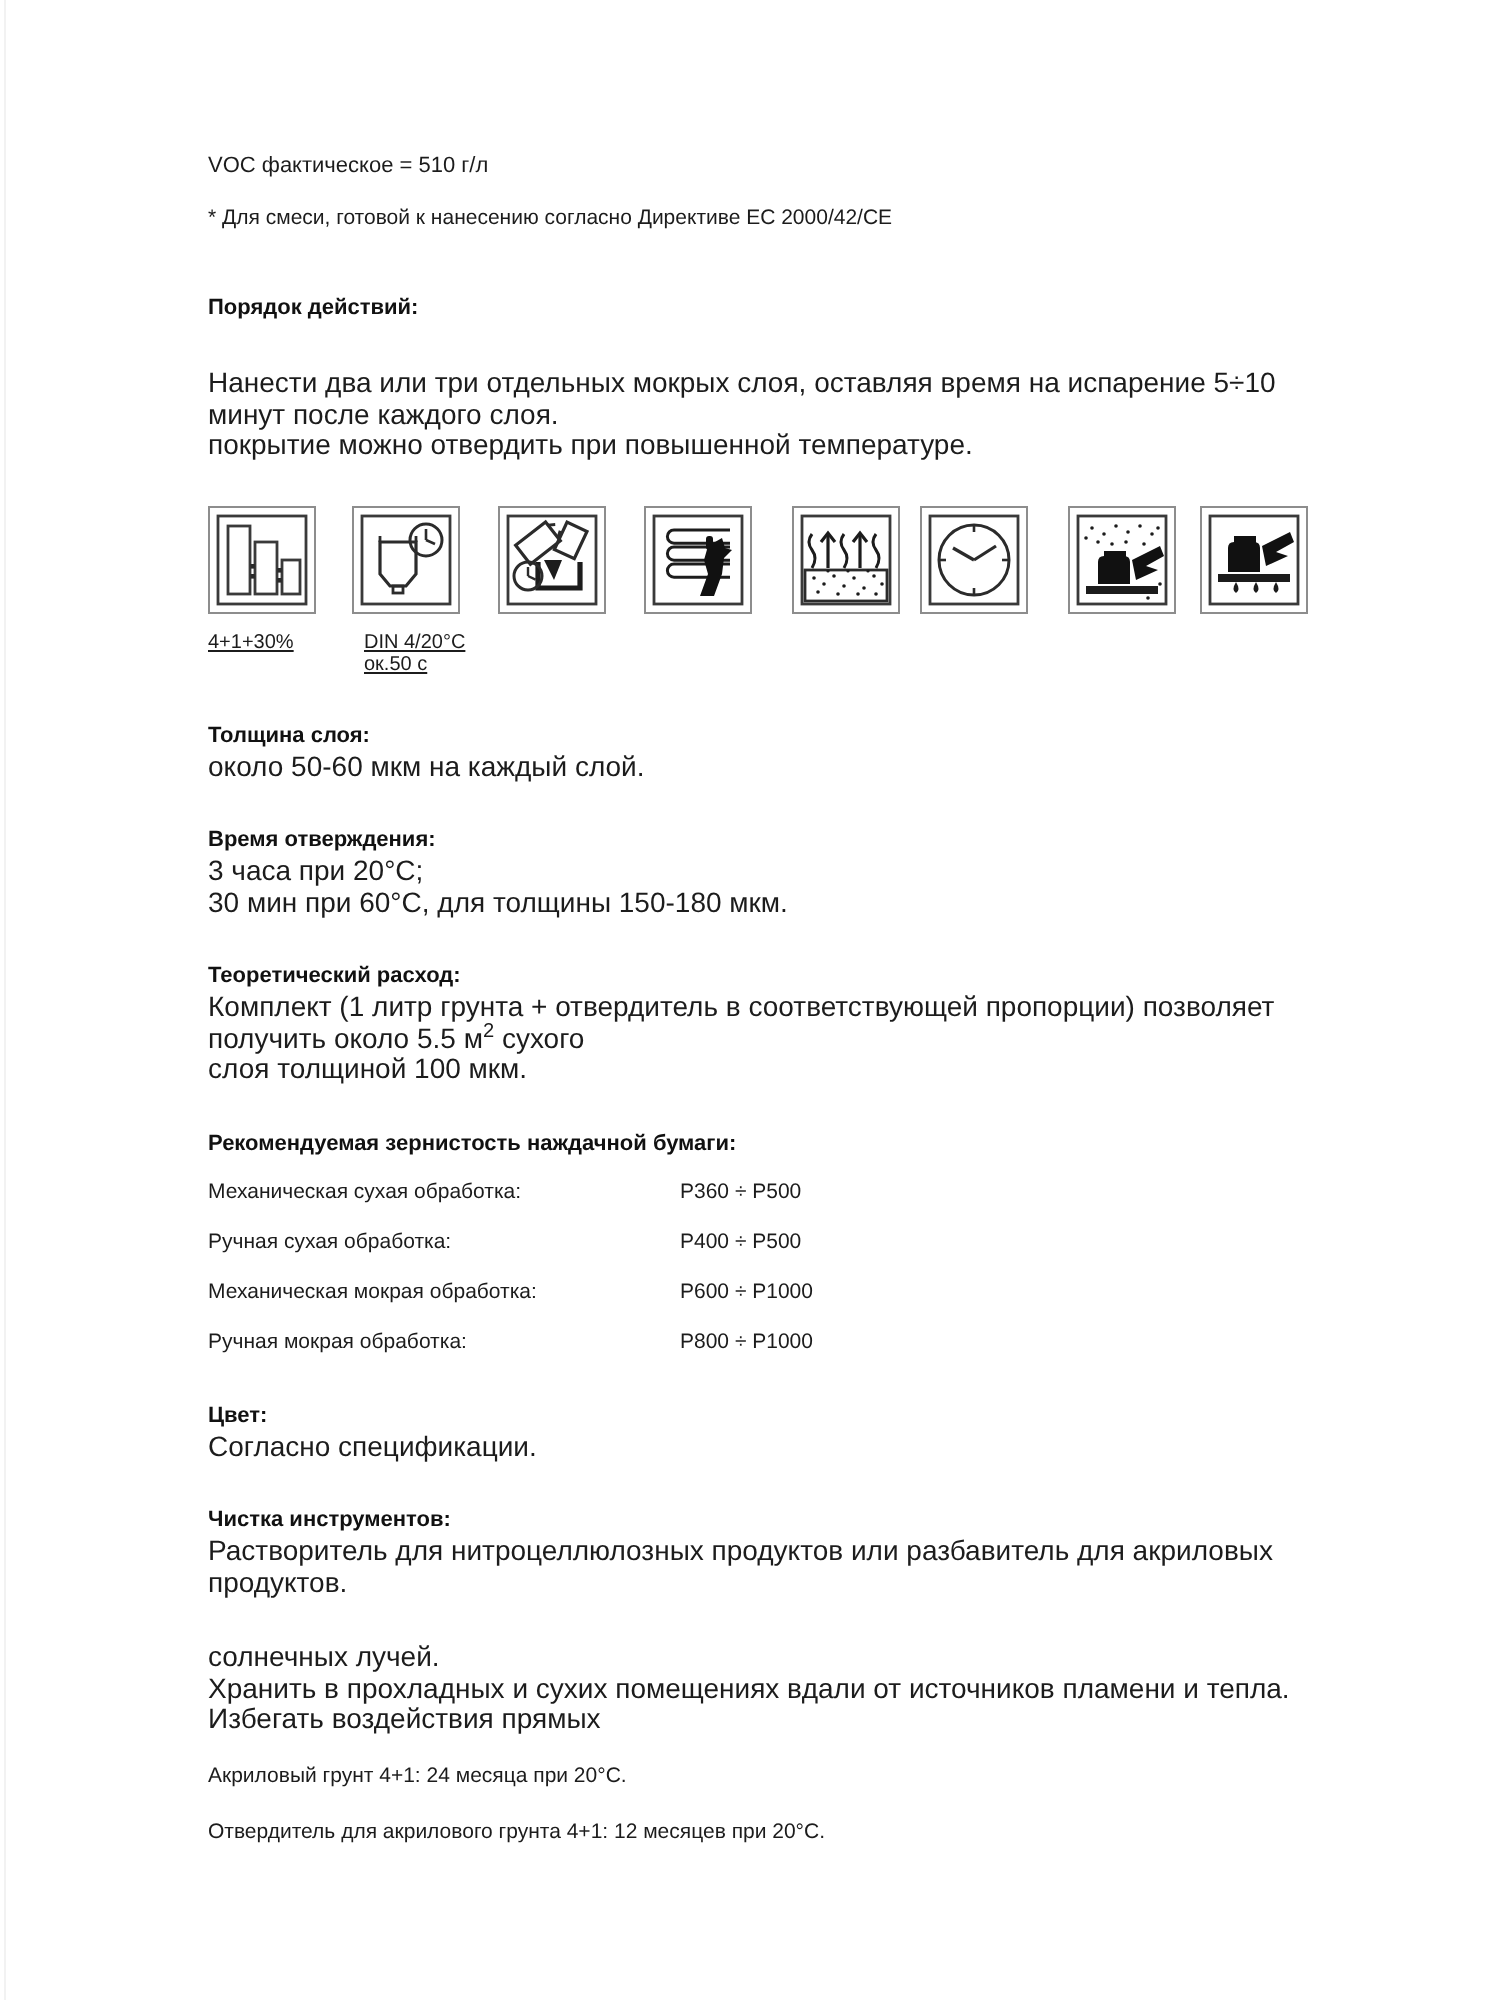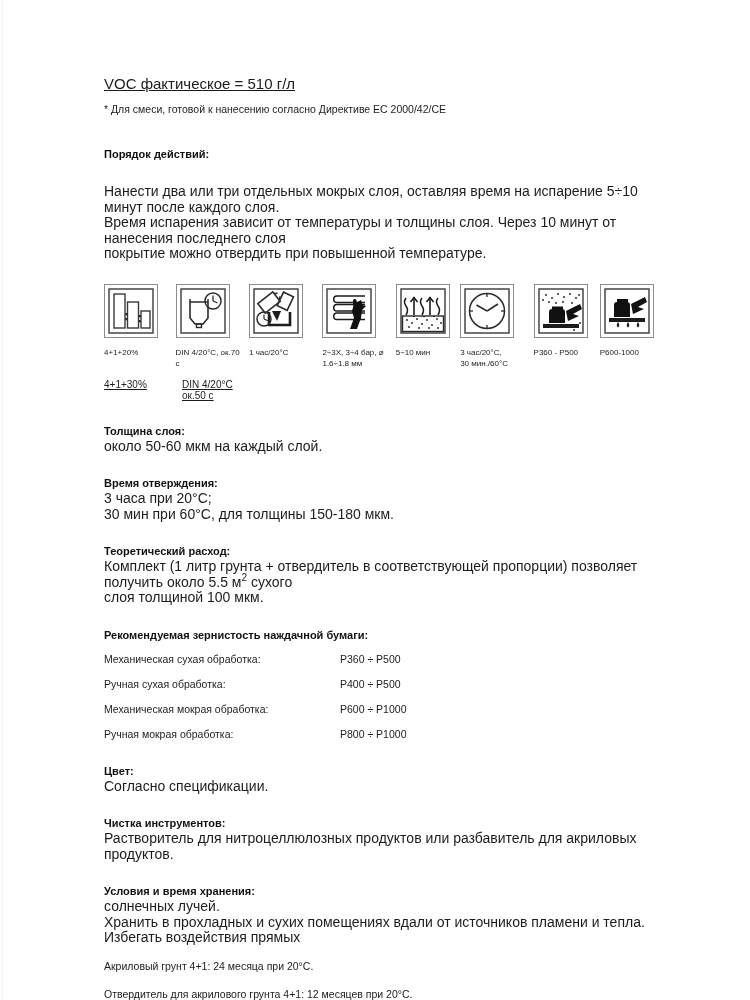--- a/index.html
+++ b/index.html
@@ -29,25 +29,24 @@
     background: #f2f2f2;
   }
   .content {
     position: absolute;
     left: 104px;
     top: 76px;
     width: 560px;
   }
 
   .line {
-    font-size: 15px;
+    font-size: 11px;
     line-height: 15px;
     color: #1c1c1c;
     white-space: pre-wrap;
-    text-decoration: underline;
   }
   .small-note {
     font-size: 10.5px;
     line-height: 15px;
     margin-top: 11px;
     color: #1c1c1c;
   }
   h2.section-title {
     font-size: 11px;
     font-weight: bold;
@@ -147,21 +146,20 @@
     <div class="small-note">* Для смеси, готовой к нанесению согласно Директиве ЕС 2000/42/CE</div>
 
     <div class="block-gap-lg"></div>
 
     <h2 class="section-title">Порядок действий:</h2>
 
     <div class="block-gap-md"></div>
 
     <div class="para">
       <div>Нанести два или три отдельных мокрых слоя, оставляя время на испарение 5÷10 минут после каждого слоя.</div>
-      <div>Время испарения зависит от температуры и толщины слоя. Через 10 минут от нанесения последнего слоя</div>
       <div>покрытие можно отвердить при повышенной температуре.</div>
     </div>
 
     <div class="block-gap-md"></div>
 
     <div class="icon-strip">
       <div class="icon-row">
 
         <div class="icon-cell" style="width:78px">
           <div class="icon-box">
@@ -321,32 +319,20 @@
               <path d="M30 19 L44 12 L46 17 L37 22 L43 24 L32 29 Z" fill="#111"></path>
               <path d="M17 37 q-2.5 4 0 5.5 q2.5 -1.5 0 -5.5 Z" fill="#1c1c1c"></path>
               <path d="M27 37 q-2.5 4 0 5.5 q2.5 -1.5 0 -5.5 Z" fill="#1c1c1c"></path>
               <path d="M37 37 q-2.5 4 0 5.5 q2.5 -1.5 0 -5.5 Z" fill="#1c1c1c"></path>
             </svg>
           </div>
         </div>
 
       </div>
 
-      <div class="caption-row">
-        <div class="caption" style="width:78px">4+1+20%</div>
-        <div class="caption" style="width:80px">DIN 4/20°C, ок.70 с</div>
-        <div class="caption" style="width:80px">1 час/20°C</div>
-        <div class="caption" style="width:80px">2÷3Х, 3÷4 бар, ⌀
-1.6÷1.8 мм</div>
-        <div class="caption" style="width:70px">5÷10 мин</div>
-        <div class="caption" style="width:80px">3 час/20°C,
-30 мин./60°C</div>
-        <div class="caption" style="width:72px">P360 - P500</div>
-        <div class="caption" style="width:70px">P600-1000</div>
-      </div>
 
       <div class="caption-row" style="margin-top:0">
         <div class="caption2" style="width:78px">4+1+30%</div>
         <div class="caption2" style="width:80px">DIN 4/20°C ок.50 с</div>
       </div>
     </div>
 
     <div class="block-gap-md"></div>
 
     <h2 class="section-title">Толщина слоя:</h2>
@@ -391,20 +377,19 @@
     <h2 class="section-title">Цвет:</h2>
     <div class="para">Согласно спецификации.</div>
 
     <div class="block-gap-md"></div>
 
     <h2 class="section-title">Чистка инструментов:</h2>
     <div class="para">Растворитель для нитроцеллюлозных продуктов или разбавитель для акриловых продуктов.</div>
 
     <div class="block-gap-md"></div>
 
-    <h2 class="section-title">Условия и время хранения:</h2>
     <div class="para">солнечных лучей.</div>
     <div class="para">Хранить в прохладных и сухих помещениях вдали от источников пламени и тепла. Избегать воздействия прямых</div>
     <div class="store-line">Акриловый грунт 4+1: 24 месяца при 20°C.</div>
     <div class="store-line">Отвердитель для акрилового грунта 4+1: 12 месяцев при 20°C.</div>
 
   </div>
 </div>
 
 </body></html>

